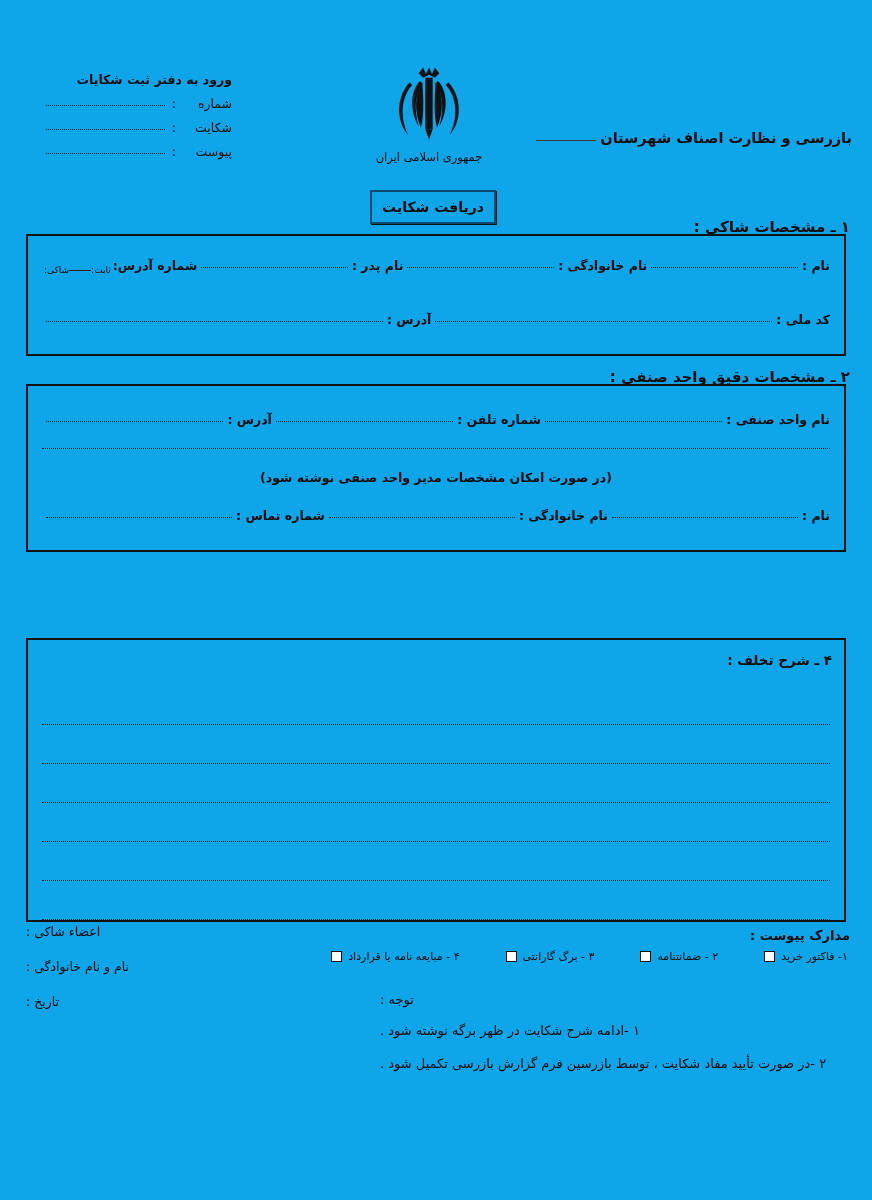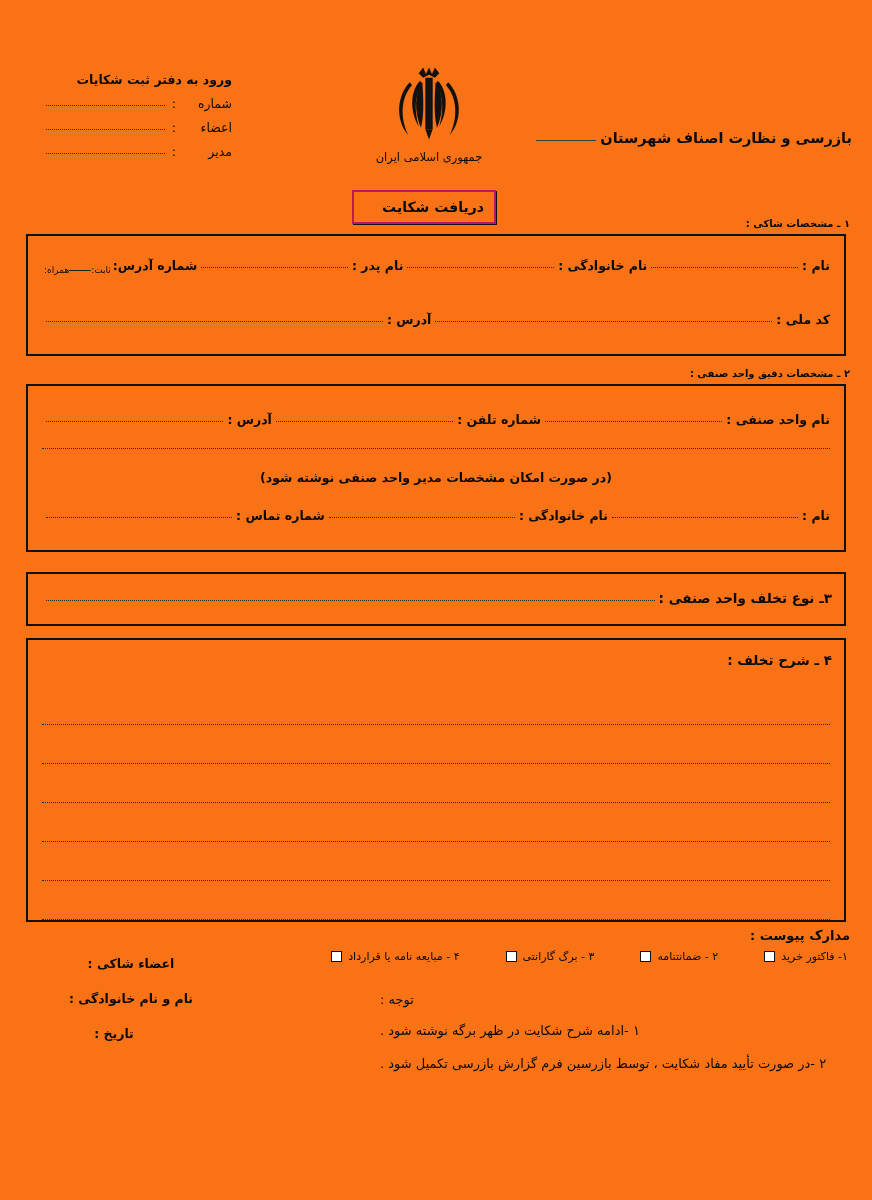--- a/index.html
+++ b/index.html
@@ -9,21 +9,21 @@
   }
   body {
     font-family: "DejaVu Sans", "Liberation Sans", sans-serif;
     color: #0a0a0a;
   }
   .page {
     position: relative;
     width: 872px;
     height: 1200px;
     margin: 0 auto;
-    background: #f97316;
+    background: #0ea5e9;
     overflow: hidden;
     direction: rtl;
   }
   .dots {
     flex: 1 1 auto;
     border-bottom: 1px dotted #2b2b2b;
     height: 0;
     margin: 0 4px 5px 4px;
     min-width: 14px;
   }
@@ -73,48 +73,47 @@
     margin-top: 2px;
     white-space: nowrap;
     letter-spacing: .5px;
   }
   .receipt-box {
     position: absolute;
     top: 190px;
     right: 376px;
     width: 122px;
     height: 30px;
-    border: 2px solid #be185d;
+    border: 2px solid #0c4a6e;
     box-shadow: 1px 1px 0 #111;
     display: flex;
     align-items: center;
     justify-content: center;
     font-size: 14px;
     font-weight: bold;
-    padding-left: 18px;
   }
 
   
   .header-title {
     position: absolute;
     top: 130px;
     right: 20px;
     width: 320px;
     display: flex;
     align-items: flex-end;
     font-size: 14.5px;
     font-weight: bold;
   }
   .header-title .dots { border-bottom: 1px solid #3a3a3a; }
 
   
   .sec-title {
     position: absolute;
     right: 22px;
-    font-size: 10px;
+    font-size: 15px;
     font-weight: bold;
     white-space: nowrap;
   }
   .box {
     position: absolute;
     left: 26px;
     right: 26px;
     border: 2px solid #111;
     box-sizing: border-box;
     background: transparent;
@@ -225,48 +224,48 @@
   
   .notes {
     position: absolute; top: 992px; right: 22px; width: 470px;
     font-size: 13px; text-align: left;
   }
   .notes .n-head { margin-bottom: 16px; }
   .notes .n-line { margin-bottom: 18px; white-space: nowrap; }
 
   
   .sign {
-    position: absolute; top: 956px; left: 26px; width: 210px;
-    text-align: center; font-size: 12.5px; font-weight: bold;
+    position: absolute; top: 924px; left: 26px; width: 210px;
+    text-align: left; font-size: 12.5px; font-weight: normal;
   }
   .sign .srow { margin-bottom: 20px; white-space: nowrap; }
   .sign .srow.indent { padding-right: 34px; }
 </style>
 </head>
 <body>
 
 <div class="page">
 
   <div class="registry">
     <div class="registry-title">ورود به دفتر ثبت شکایات</div>
 
     <div class="row">
       <span class="rlbl">شماره</span>
       <span class="colon">:</span>
       <span class="dots"></span>
     </div>
 
     <div class="row">
-      <span class="rlbl">اعضاء</span>
+      <span class="rlbl">شکایت</span>
       <span class="colon">:</span>
       <span class="dots"></span>
     </div>
 
     <div class="row">
-      <span class="rlbl">مدیر</span>
+      <span class="rlbl">پیوست</span>
       <span class="colon">:</span>
       <span class="dots"></span>
     </div>
   </div>
 
   <div class="emblem-wrap">
     <svg width="74" height="78" viewBox="0 0 100 106">
       <g fill="#111">
 
         <path d="M36 10 L42 2 L46 11 L50 2 L54 11 L58 2 L64 10 L58 16 L50 12 L42 16 Z"></path>
@@ -305,21 +304,21 @@
       <span class="lbl">نام :</span>
       <span class="dots"></span>
       <span class="lbl">نام خانوادگی :</span>
       <span class="dots"></span>
       <span class="lbl">نام پدر :</span>
       <span class="dots"></span>
       <span class="lbl">شماره آدرس:</span>
       <span class="tel-stack">
         <span>ثابت:</span>
         <span class="div"></span>
-        <span>همراه:</span>
+        <span>شاکی:</span>
       </span>
     </div>
 
     <div class="s1-line2">
       <span class="lbl">کد ملی :</span>
       <span class="dots"></span>
       <span class="lbl">آدرس :</span>
       <span class="dots"></span>
     </div>
   </div>
@@ -343,26 +342,20 @@
     <div class="s2-l3">
       <span class="lbl">نام :</span>
       <span class="dots"></span>
       <span class="lbl">نام خانوادگی :</span>
       <span class="dots"></span>
       <span class="lbl">شماره تماس :</span>
       <span class="dots"></span>
     </div>
   </div>
 
-  <div class="box" id="b3">
-    <div class="s3-row">
-      <span class="lbl">۳ـ نوع تخلف واحد صنفی :</span>
-      <span class="dots"></span>
-    </div>
-  </div>
 
   <div class="box" id="b4">
     <div class="s4-title">۴ ـ شرح تخلف :</div>
     <div class="s4-lines">
       <div class="wline"></div>
       <div class="wline"></div>
       <div class="wline"></div>
       <div class="wline"></div>
       <div class="wline"></div>
       <div class="wline"></div>

